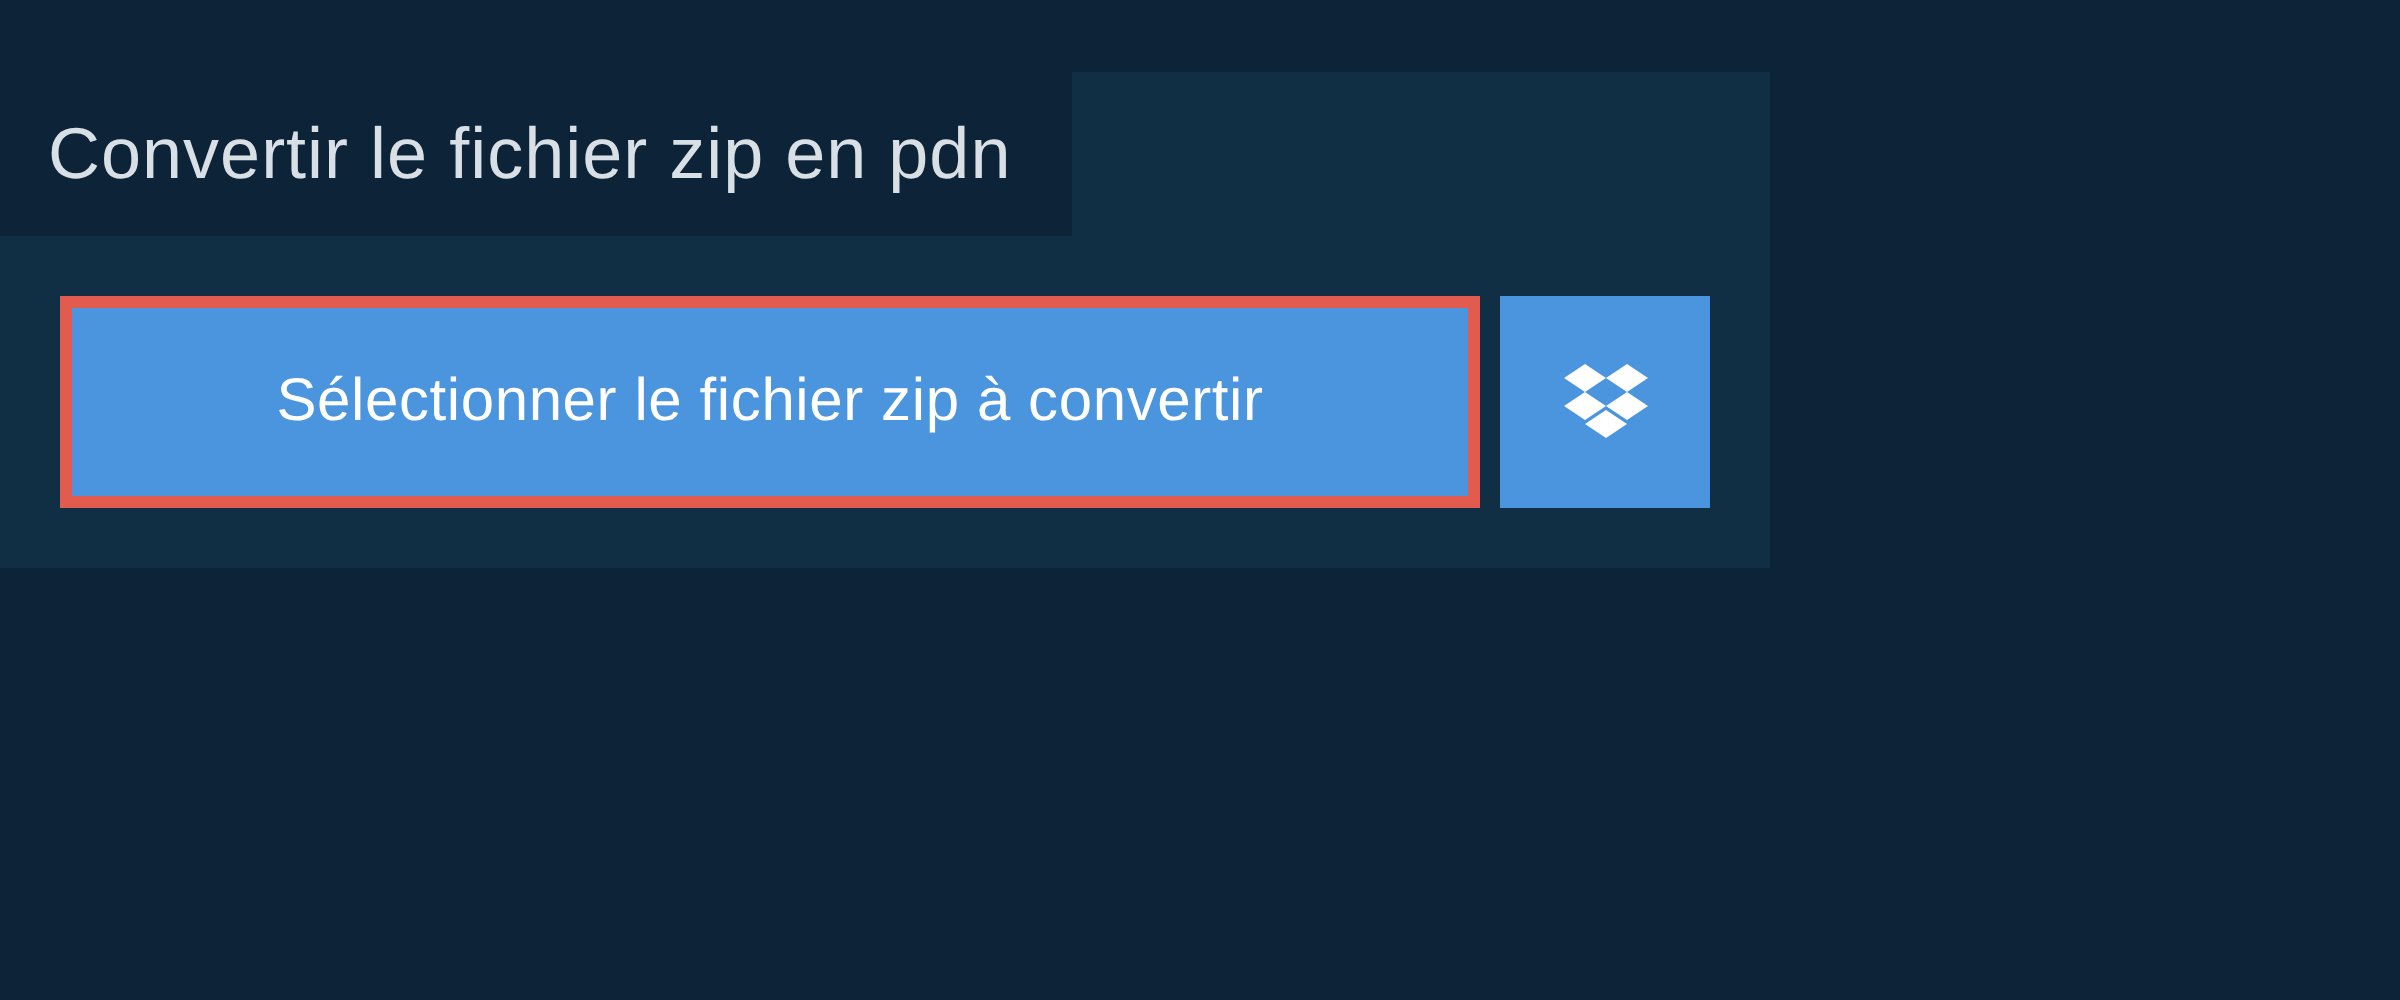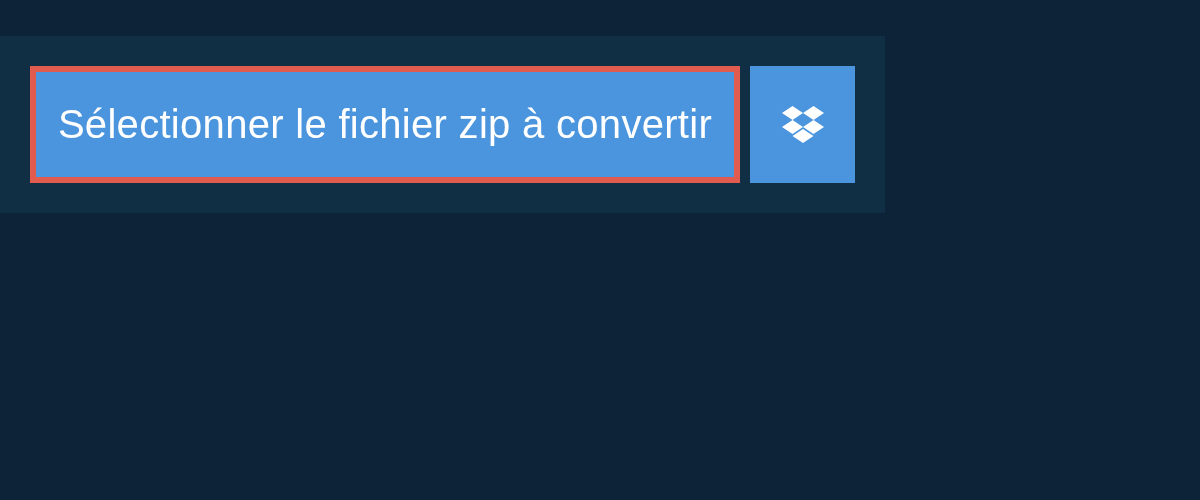--- a/index.html
+++ b/index.html
@@ -42,21 +42,21 @@
       display: flex;
       gap: 10px;
       padding: 30px 30px 30px 30px;
     }
     
     .select-file-button {
       flex: 1;
       background: #4a95dd;
       border: 6px solid #e25b4f;
       color: #ffffff;
-      font-size: 40px;
+      font-size: 30px;
       font-weight: 300;
       padding: 30px 20px;
       text-align: center;
       cursor: pointer;
       letter-spacing: 0.3px;
     }
     
     .dropbox-button {
       width: 105px;
       background: #4a95dd;
@@ -74,20 +74,23 @@
     .dropbox-icon svg {
       width: 100%;
       height: 100%;
       fill: #ffffff;
     }
   </style>
 </head>
 <body>
 
 <div class="container">
+  <div class="title-bar">
+    <h1 class="title">Convertir le fichier zip en pdn</h1>
+  </div>
   
   <div class="button-row">
     <div class="select-file-button">
       <span>Sélectionner le fichier zip à convertir</span>
     </div>
 
     <div class="dropbox-button">
       <span class="dropbox-icon">
         <svg viewBox="0 0 42 38" xmlns="http://www.w3.org/2000/svg">
           <path d="M10.5 0 L0 7 L10.5 14 L21 7 Z"></path>

